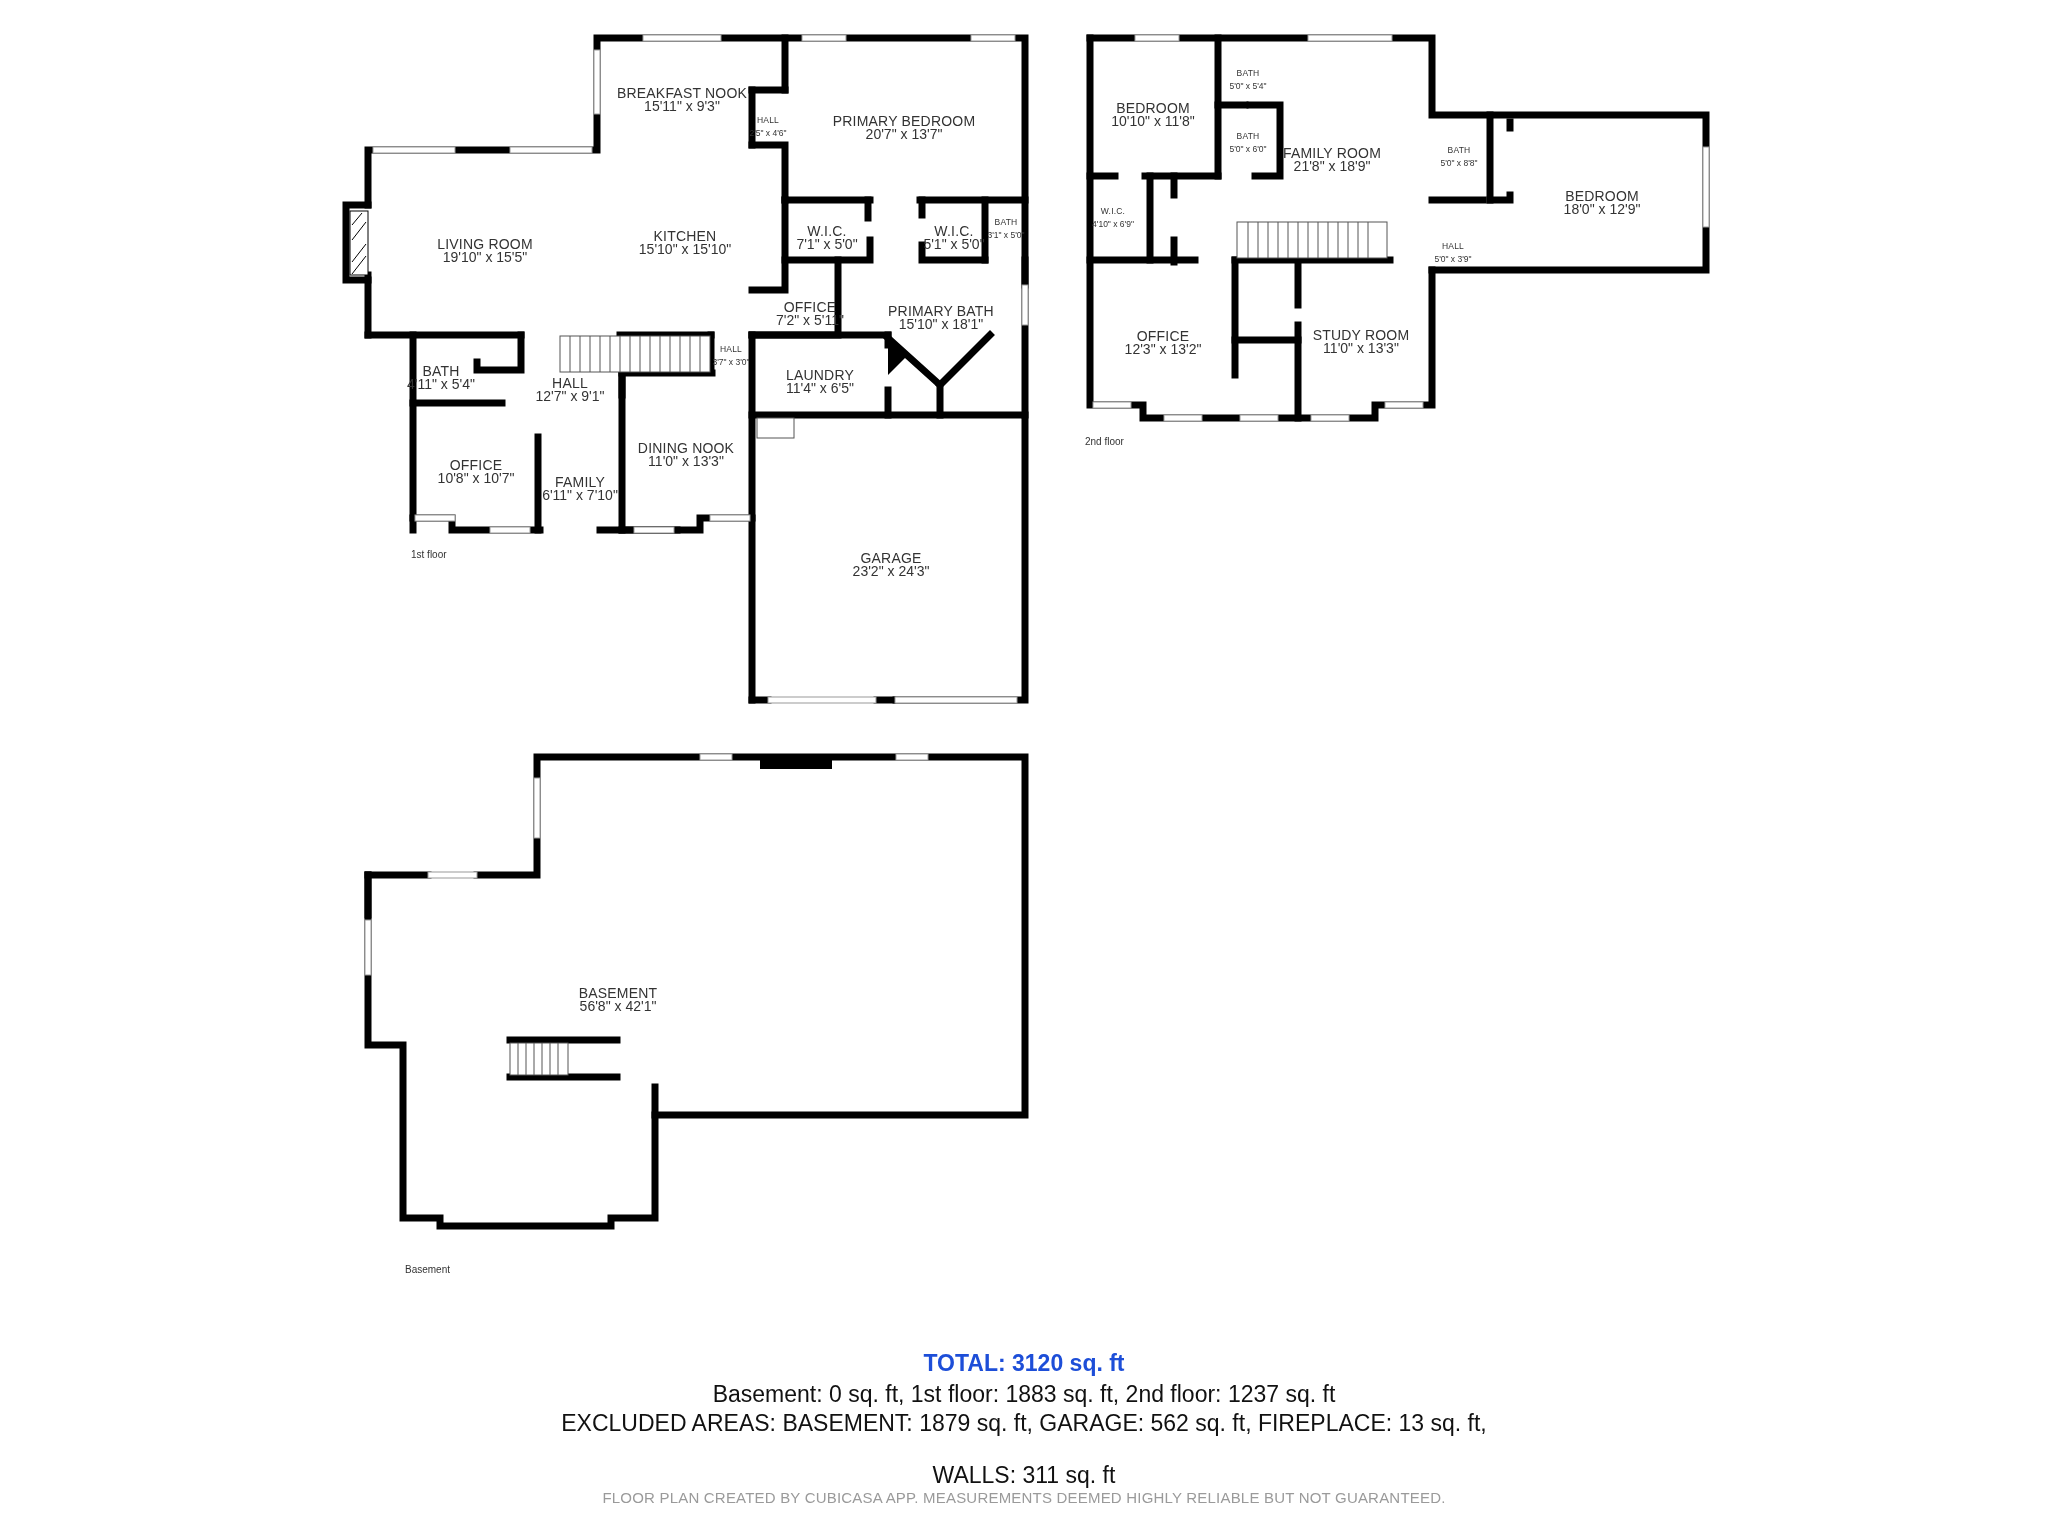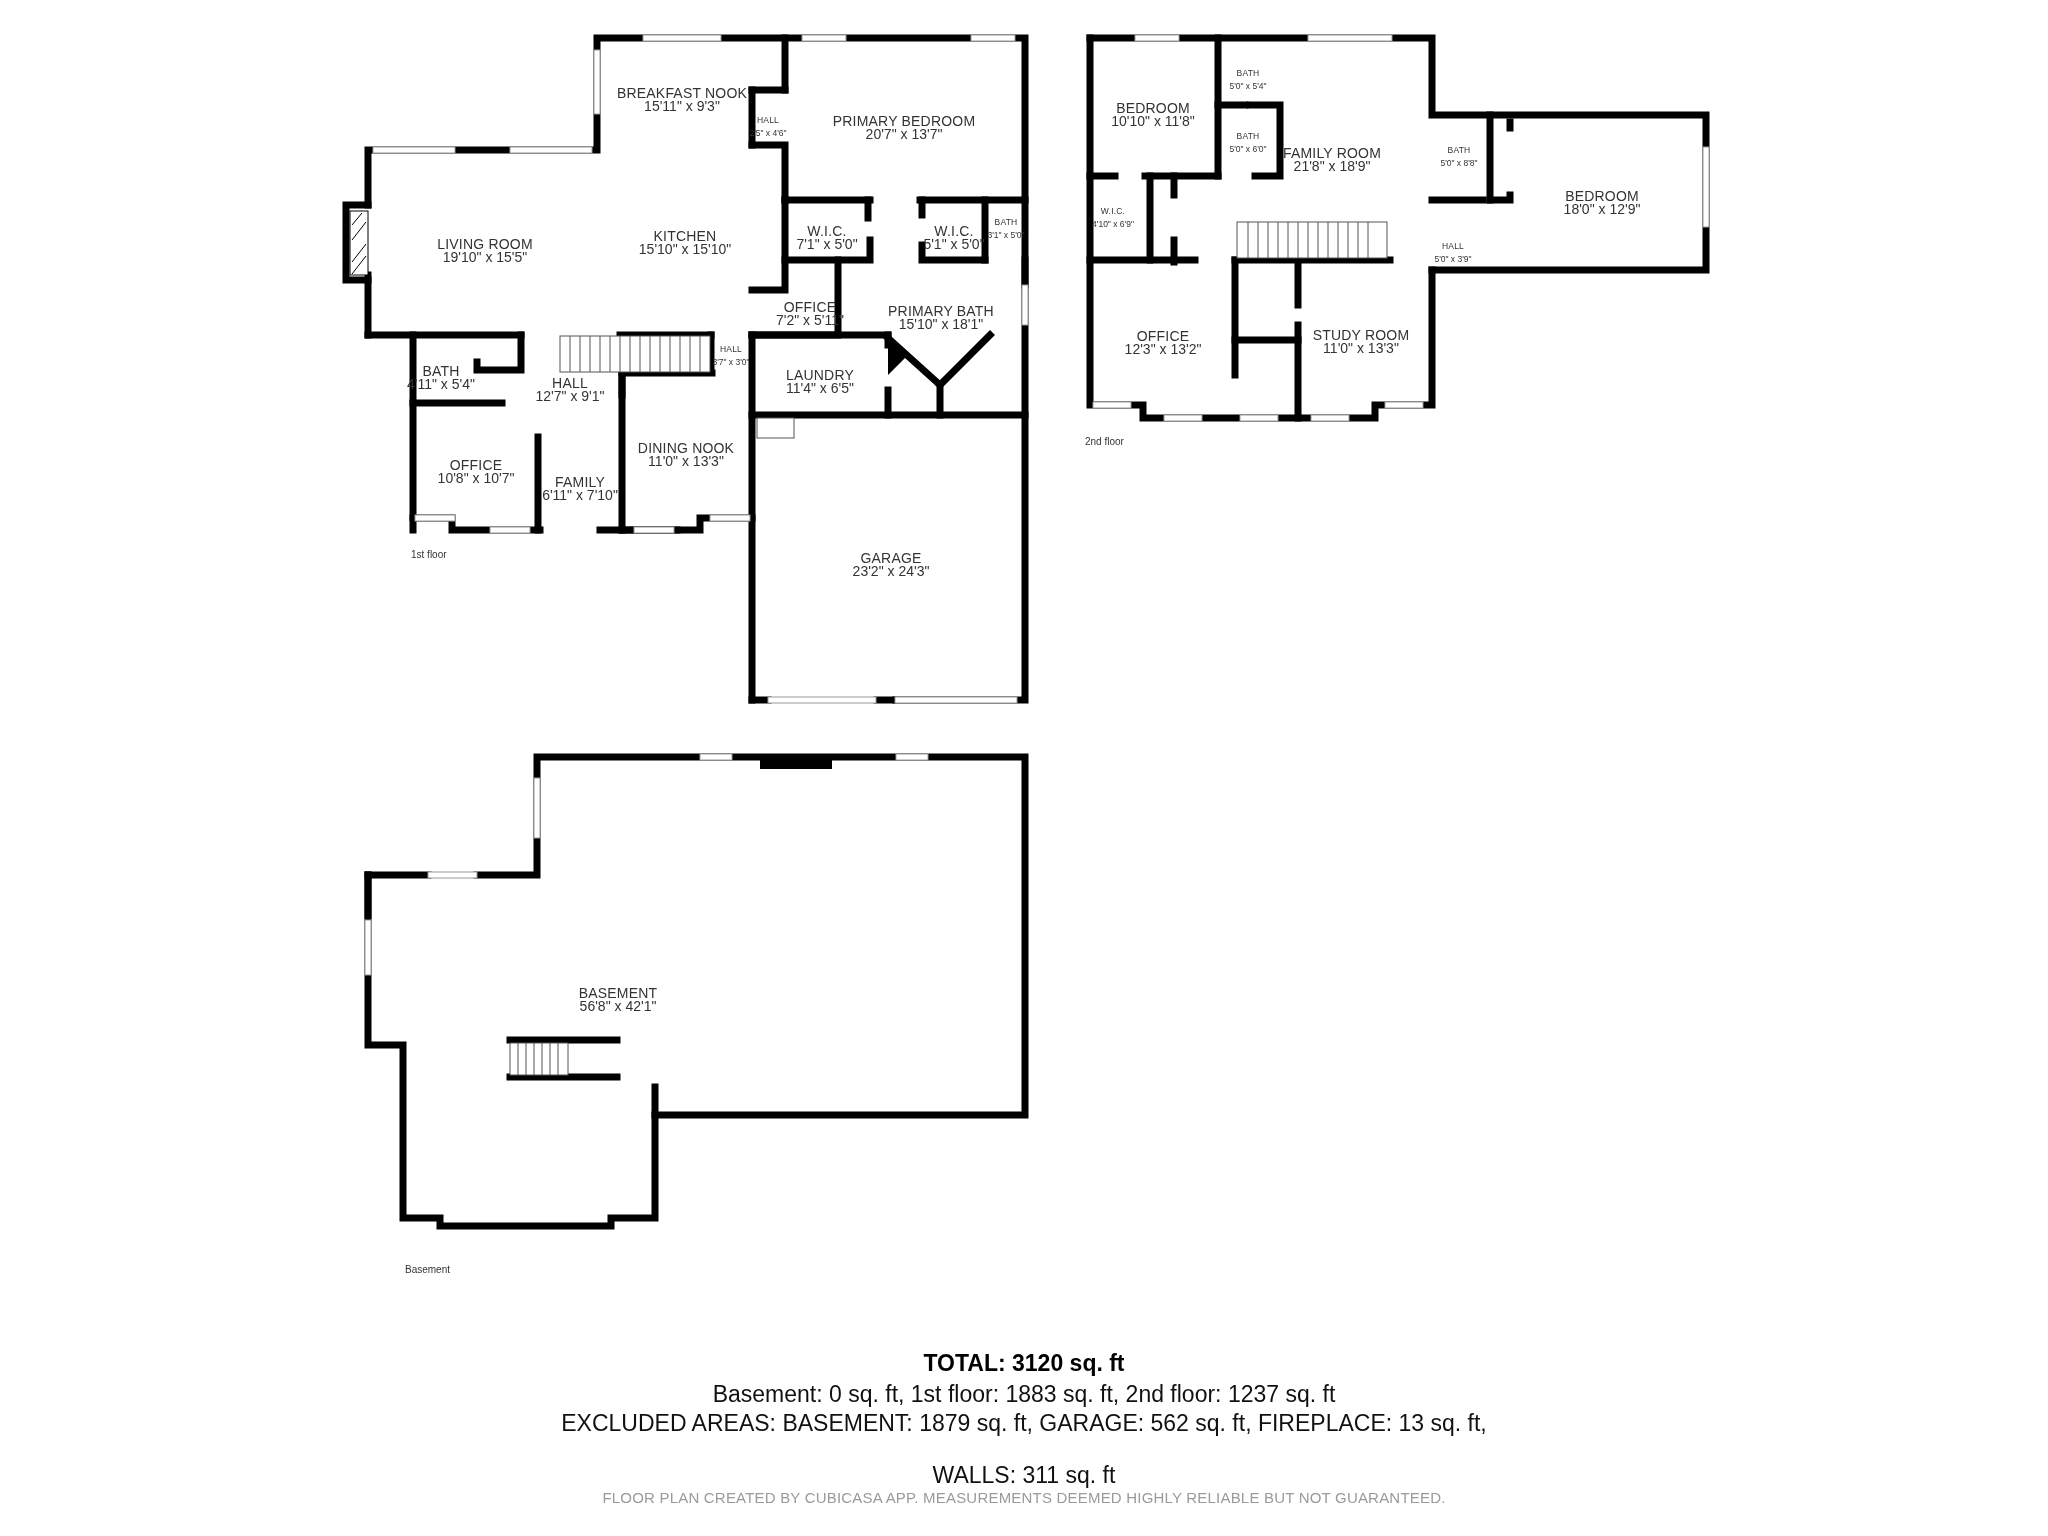--- a/index.html
+++ b/index.html
@@ -3,21 +3,21 @@
 <meta charset="utf-8">
 <style>
   html, body { margin: 0; padding: 0; background: #ffffff; }
   body { width: 2048px; height: 1536px; position: relative; overflow: hidden; font-family: "Liberation Sans", "DejaVu Sans", sans-serif; color: #222; }
   svg.plan { position: absolute; left: 0; top: 0; }
   .room { position: absolute; text-align: center; font-size: 14px; line-height: 13px; color: #333; transform: translate(-50%, -50%); white-space: nowrap; }
   .room .n { display: block; letter-spacing: 0.2px; }
   .room .d { display: block; }
   .floor-label { position: absolute; font-size: 10px; color: #333; }
   .summary { position: absolute; left: 0; width: 2048px; text-align: center; }
-  .total { top: 1350px; font-size: 23px; font-weight: bold; color: #000000; }
+  .total { top: 1350px; font-size: 23px; font-weight: bold; color: #1d4ed8; }
   .line { font-size: 23px; color: #111; }
   .l1 { top: 1381px; }
   .l2 { top: 1410px; }
   .l3 { top: 1439px; margin-top: 23px; }
   .disclaimer { top: 1489px; font-size: 15px; color: #9a9a9a; letter-spacing: 0.2px; }
 </style>
 </head>
 <body>
 
 <svg class="plan" width="2048" height="1536" viewBox="0 0 2048 1536">

